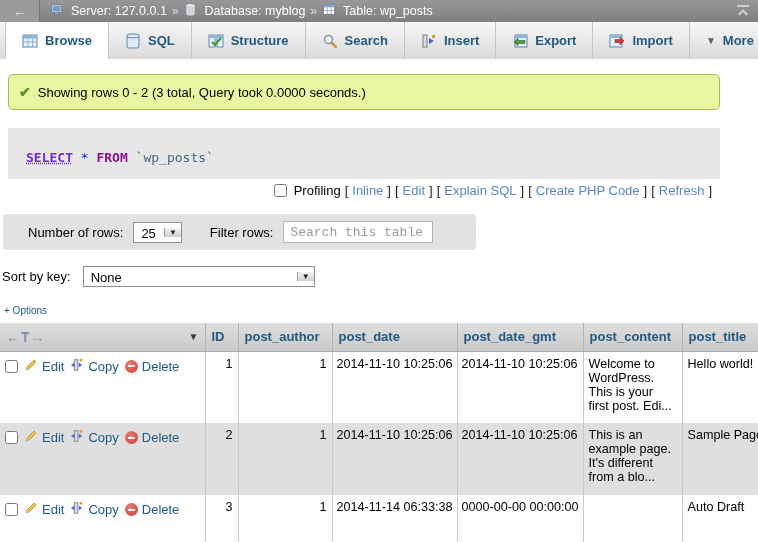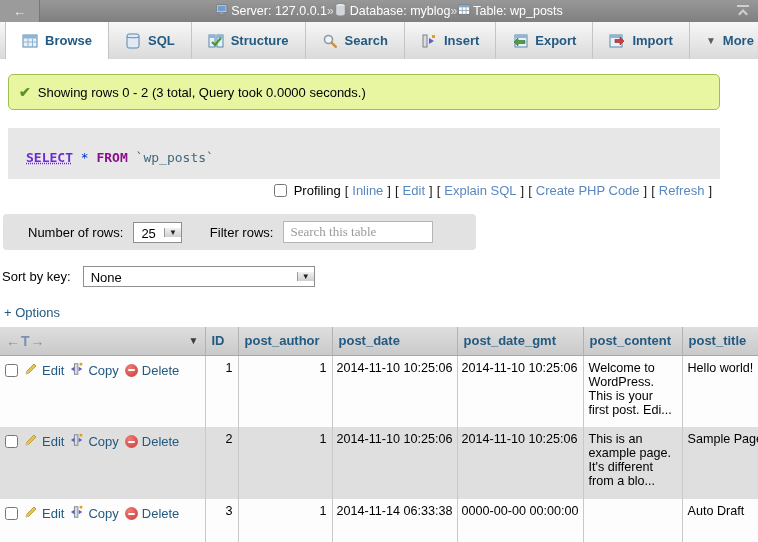--- a/index.html
+++ b/index.html
@@ -4,21 +4,21 @@
 <style>
   * { margin:0; padding:0; box-sizing:border-box; }
   html,body { width:758px; height:542px; overflow:hidden; background:#fff;
     font-family:"Liberation Sans", sans-serif; font-size:13px; color:#000; }
   #app { position:relative; width:758px; height:542px; overflow:hidden; background:#fff; }
 
   
   .topbar { height:22px; background:linear-gradient(#989898,#7f7f7f); display:flex; align-items:center; color:#fff; }
   .backbtn { width:40px; height:22px; background:#9b9b9b; border-right:1px solid #777;
     display:flex; align-items:center; justify-content:center; color:#eee; font-size:13px; cursor:pointer; }
-  .crumbs { display:flex; align-items:center; padding-left:10px; flex:1; font-size:12.5px;justify-content:center; }
+  .crumbs { display:flex; align-items:center; gap:5px; padding-left:10px; flex:1; font-size:12.5px; }
   .crumb { display:flex; align-items:center; gap:4px; cursor:pointer; }
   .sep { color:#e0e0e0; font-size:12px; }
   .collapse { width:30px; display:flex; justify-content:center; cursor:pointer; }
 
   
   .tabbar { height:38px; background:linear-gradient(#f7f7f7,#dadada); border-bottom:1px solid #fff;
     display:flex; align-items:stretch; padding-left:5px; }
   .tab { display:flex; align-items:center; gap:7px; padding:0 16px; border-right:1px solid #c5c5c5;
     color:#235a81; font-weight:bold; font-size:13px; cursor:pointer; }
   .tab.active { background:#fff; border-right:1px solid #c5c5c5; border-left:1px solid #c5c5c5; }
@@ -44,27 +44,27 @@
   .brkt { color:#1a1a1a; }
 
   
   .rowsbar { margin:12px 0 0 3px; width:473px; height:36px; background:#e2e2e2; border-radius:4px;
     display:flex; align-items:center; gap:10px; padding-left:25px; font-size:13px; }
   .fakeselect { display:inline-flex; align-items:center; background:#fff; border:1px solid #8f8f8f; height:21px; cursor:pointer; }
   .fakeselect .val { padding:2px 8px 0 7px; font-size:13px; }
   .fakeselect .arrow { width:17px; background:linear-gradient(#f2f2f2,#cfcfcf); border-left:1px solid #9a9a9a;
     display:flex; align-items:center; justify-content:center; font-size:8px; color:#222; }
   .filterinput { width:150px; height:22px; border:1px solid #b5b5b5; padding:0 6px; font-size:13px;
-    font-family:Liberation Serif, serif; color:#333; }
+    font-family:Liberation Mono, monospace; color:#333; }
   .filterinput::placeholder { color:#9a9a9a; }
 
   .sortrow { margin:16px 0 0 2px; display:flex; align-items:center; gap:12px; font-size:13px; }
   .sortsel { width:232px; justify-content:space-between; }
 
-  .optionslink { display:inline-block; margin:18px 0 4px 4px; color:#235a81; font-size:13px;
+  .optionslink { display:inline-block; margin:18px 0 4px 4px; color:#235a81; font-size:10px;
     text-decoration:none; cursor:pointer; }
 
   
   table.results { border-collapse:collapse; table-layout:fixed; width:772px; margin-top:3px; }
   col.c-act{width:205px} col.c-id{width:33px} col.c-auth{width:94px} col.c-date{width:125px}
   col.c-gmt{width:126px} col.c-cont{width:99px} col.c-title{width:90px}
   thead th { height:28px; background:linear-gradient(#dedede,#c9c9c9); border-right:1px solid #b2b2b2;
     border-bottom:1px solid #a8a8a8; color:#235a81; font-size:13px; font-weight:bold;
     text-align:left; padding:0 6px; white-space:nowrap; overflow:hidden; }
   th.act-h { color:#7d8fb0; }

